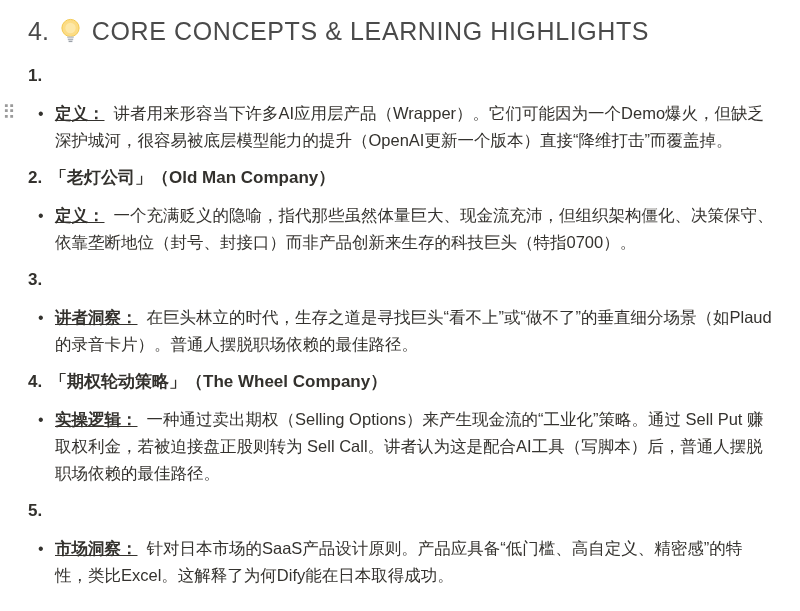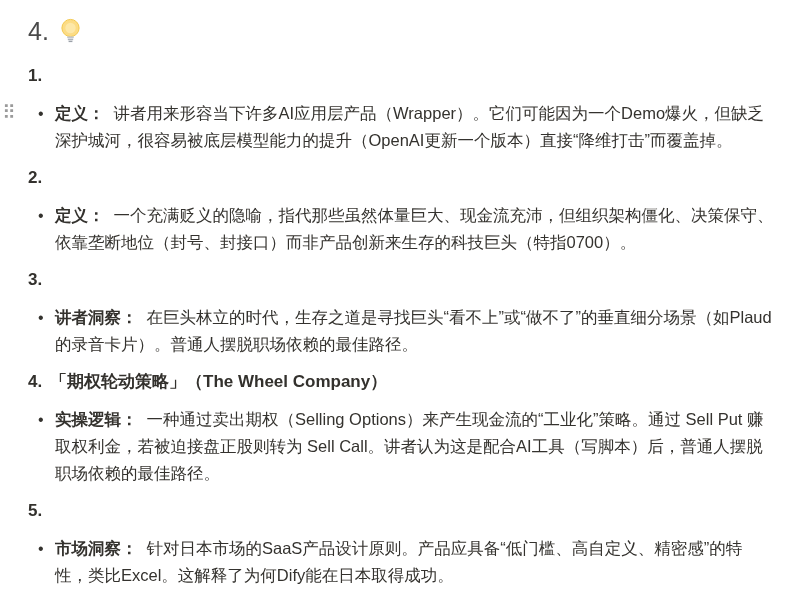--- a/index.html
+++ b/index.html
@@ -60,53 +60,56 @@
     color: #34322e;
   }
   .bullet .marker {
     position: absolute;
     left: 10px; top: 0;
     font-size: 16px;
   }
   .bullet .term {
     font-weight: 700;
     margin-right: 9px;
+    text-decoration: underline;
   }
 </style>
 </head>
 <body>
 
 <div class="page">
 
   <span class="drag-handle">⠿</span>
 
   <div class="title">
     <span class="num">4.</span>
     <svg class="bulb" viewBox="0 0 23 26" aria-hidden="true">
       <circle cx="11.5" cy="10" r="8.6" fill="#fcdc85" stroke="#f3c94f" stroke-width="1"></circle>
       <circle cx="11.5" cy="10" r="5.2" fill="#fde8a8"></circle>
       <path d="M8.2 18.4 h6.6 v1.7 h-6.6 z" fill="#c2c7cd"></path>
       <path d="M8.8 20.6 h5.4 v1.6 h-5.4 z" fill="#aeb4bb"></path>
       <path d="M9.6 22.7 h3.8 v1.4 h-3.8 z" fill="#9aa0a8"></path>
     </svg>
+    <span>CORE CONCEPTS &amp; LEARNING HIGHLIGHTS</span>
   </div>
 
   <div>
     <div class="heading">
       <span class="num">1.</span>
     </div>
     <div class="bullet">
       <span class="marker">•</span>
       <span class="term">定义：</span><span>讲者用来形容当下许多AI应用层产品（Wrapper）。它们可能因为一个Demo爆火，但缺乏深护城河，很容易被底层模型能力的提升（OpenAI更新一个版本）直接“降维打击”而覆盖掉。</span>
     </div>
   </div>
 
   <div>
     <div class="heading">
       <span class="num">2.</span>
+      <span>「老灯公司」（Old Man Company）</span>
     </div>
     <div class="bullet">
       <span class="marker">•</span>
       <span class="term">定义：</span><span>一个充满贬义的隐喻，指代那些虽然体量巨大、现金流充沛，但组织架构僵化、决策保守、依靠垄断地位（封号、封接口）而非产品创新来生存的科技巨头（特指0700）。</span>
     </div>
   </div>
 
   <div>
     <div class="heading">
       <span class="num">3.</span>

